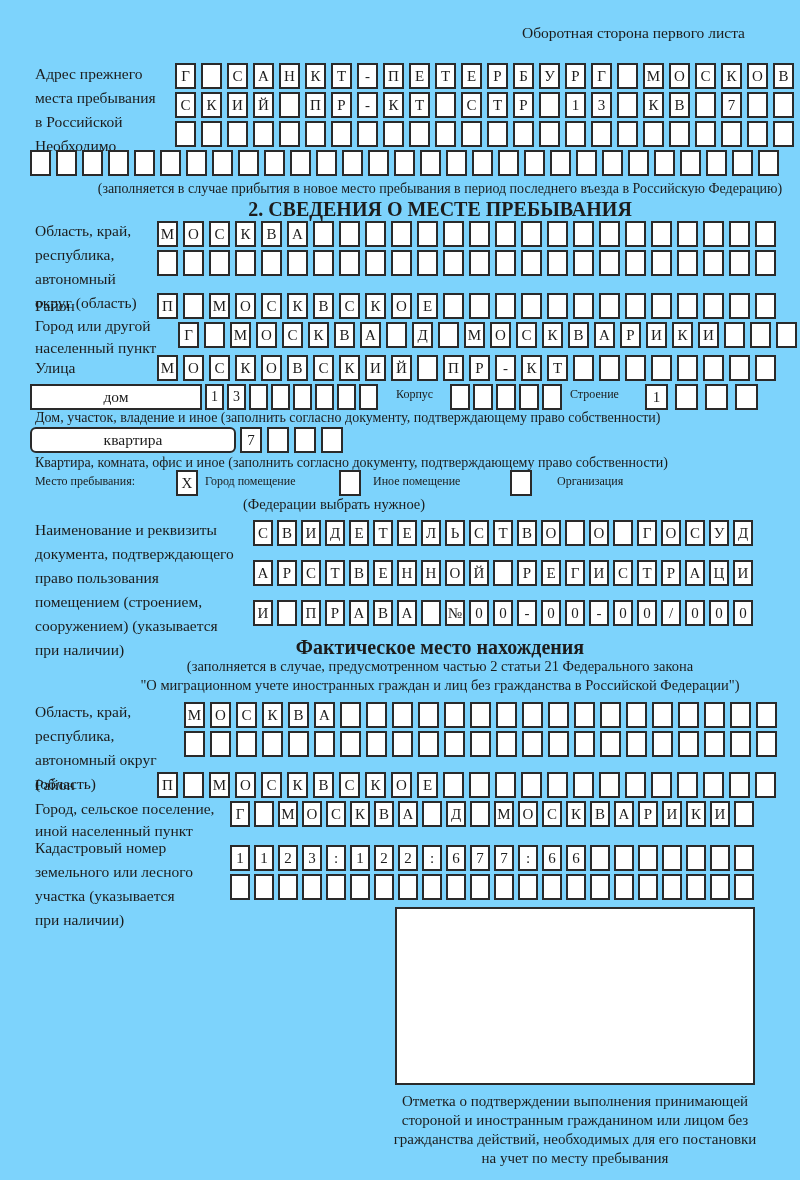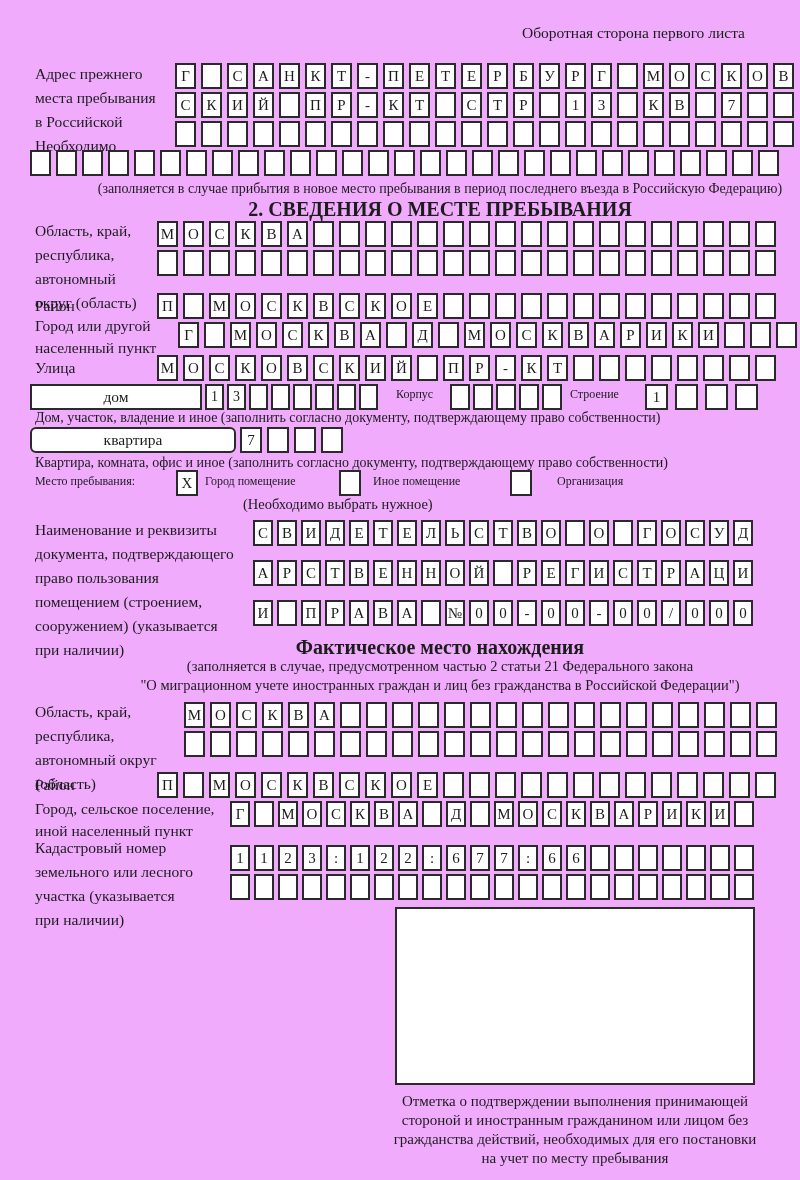--- a/index.html
+++ b/index.html
@@ -1,16 +1,16 @@
 <!DOCTYPE html>
 <html><head>
 <meta charset="utf-8">
 <style>
   html,body{margin:0;padding:0;background:#fff;}
-  #page{position:relative;width:800px;height:1180px;background:#f0abfc;
+  #page{position:relative;width:800px;height:1180px;background:#7dd3fc;
         font-family:"Liberation Serif", serif;color:#1c1c1c;overflow:hidden;}
   .lbl{position:absolute;font-size:15.5px;line-height:24px;white-space:pre-line;}
   .lbl.tight{line-height:22px;}
   .boxrow{position:absolute;display:flex;gap:5px;}
   .cell{flex:none;width:21px;height:26px;border:2px solid #2a2a2a;box-sizing:border-box;
         display:flex;align-items:center;justify-content:center;font-size:15px;background:#fff;}
   .boxrow.p24{gap:4px}.boxrow.p24 .cell{width:20px}
   .boxrow.hnum{gap:3px}.boxrow.hnum .cell{width:19px;font-size:14px}
   .boxrow.korp{gap:3px}.boxrow.korp .cell{width:20px}
   .boxrow.str{gap:7px}.boxrow.str .cell{width:23px}
@@ -333,21 +333,21 @@
     </div>
   <div class="caption" style="left:35px;top:455px;">Квартира, комната, офис и иное (заполнить согласно документу, подтверждающему право собственности)</div>
 
   <div class="inline-lbl" style="left:35px;top:474px;">Место пребывания:</div>
   <div class="checkbox" style="left:176px;top:470px;">X</div>
   <div class="inline-lbl" style="left:205px;top:474px;">Город помещение</div>
   <div class="checkbox" style="left:339px;top:470px;"></div>
   <div class="inline-lbl" style="left:373px;top:474px;">Иное помещение</div>
   <div class="checkbox" style="left:510px;top:470px;"></div>
   <div class="inline-lbl" style="left:557px;top:474px;">Организация</div>
-  <div class="caption md" style="left:243px;top:496px;">(Необходимо выбрать нужное)</div>
+  <div class="caption md" style="left:243px;top:496px;">(Федерации выбрать нужное)</div>
 
   <div class="lbl" style="left:35px;top:518px;">Наименование и реквизиты
 документа, подтверждающего
 право пользования
 помещением (строением,
 сооружением) (указывается
 при наличии)</div>
   <div class="boxrow p24" style="left:253px;top:520px;">
       <span class="cell">С</span>
       <span class="cell">В</span>

